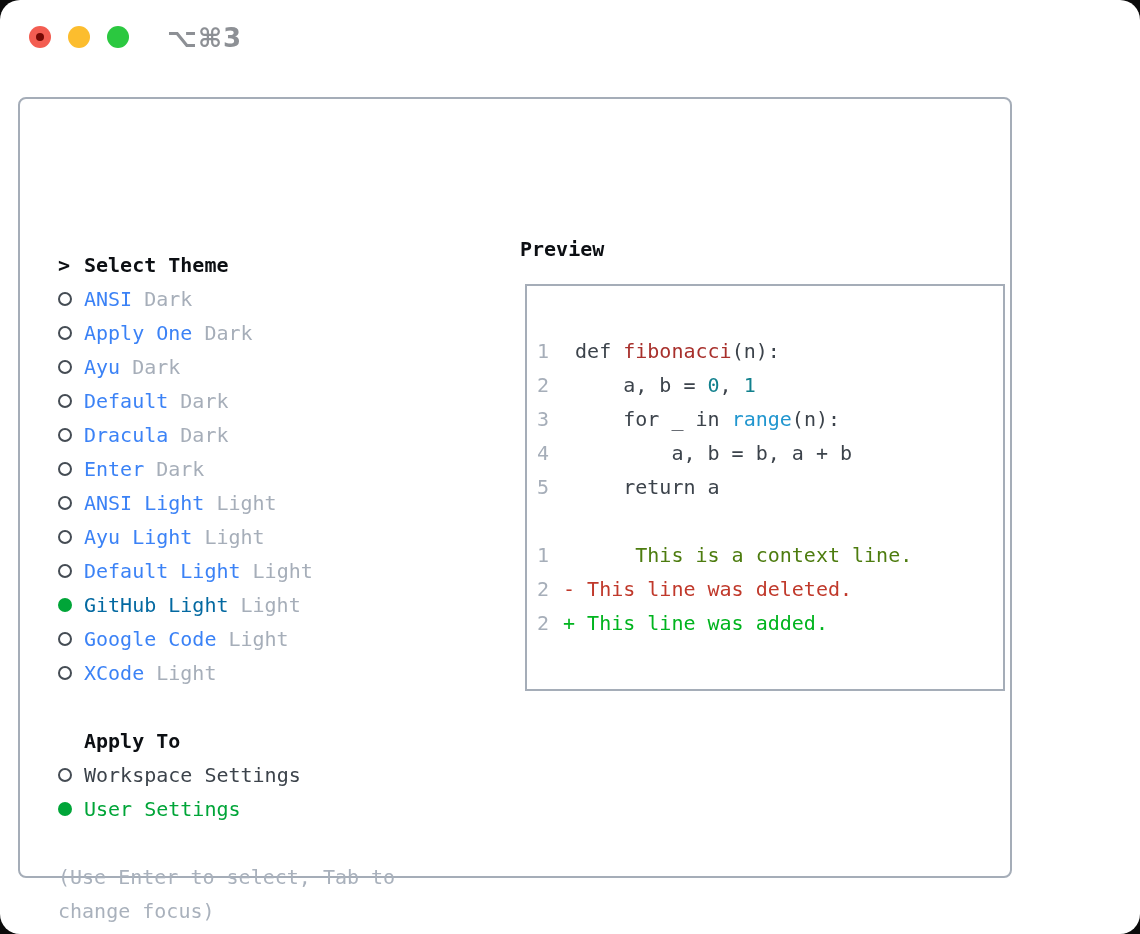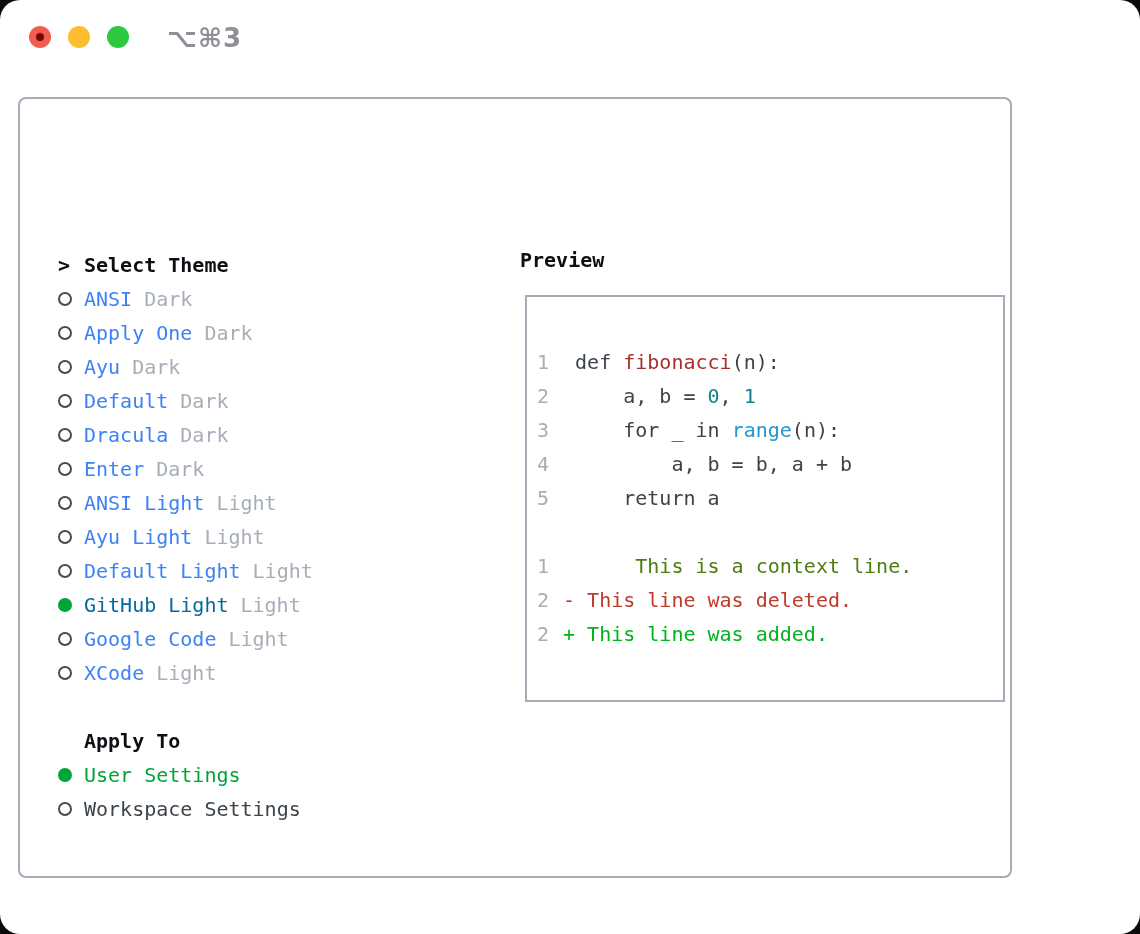--- a/index.html
+++ b/index.html
@@ -24,21 +24,21 @@
     position:absolute; left:167px; top:23px; font-size:26px; font-weight:bold;
     color:#8d9095; letter-spacing:1px; font-family:"DejaVu Sans", "Liberation Sans", sans-serif;
   }
   
   .panel {
     position:absolute; left:18px; top:97px; width:994px; height:781px;
     border:2px solid #a5adb8; border-radius:8px; background:#fff;
   }
   .col { position:absolute; font-size:20px; line-height:34px; color:#3c434b; }
   .left-col  { left:38px;  top:149px; width:430px; }
-  .right-col { left:500px; top:144px; width:500px; }
+  .right-col { left:500px; top:133px; width:500px; }
   .row { height:34px; display:flex; align-items:center; white-space:pre; }
   .spacer { height:34px; }
   .bullet-slot { width:14px; height:14px; margin-right:12px; flex:0 0 14px; }
   .bullet-hollow { border:2px solid #454c54; border-radius:50%; }
   .bullet-filled { background:#00a538; border-radius:50%; }
   .bullet-none { border:none; background:none; }
   .hdr { font-weight:bold; color:#0c0f13; }
   .caret { width:14px; margin-right:12px; flex:0 0 14px; font-weight:bold; color:#0c0f13; }
   .theme-name { color:#3b82f6; }
   .item-selected .theme-name { color:#0369a1; }
@@ -119,27 +119,28 @@
   </div>
           <div class="row theme-item">
     <span class="bullet-slot bullet-hollow"></span><span class="theme-name">XCode</span><span class="variant">Light</span>
   </div>
         </div>
       <div class="spacer"></div>
       <div class="row hdr">
         <span class="bullet-slot bullet-none"></span><span>Apply To</span>
       </div>
       <div id="apply-list">
+          <div class="row apply-item">
+    <span class="bullet-slot bullet-hollow"></span><span class="opt-label">Workspace Settings</span>
+  </div>
           <div class="row apply-item item-selected">
     <span class="bullet-slot bullet-filled"></span><span class="opt-label">User Settings</span>
   </div>
-          <div class="row apply-item">
-    <span class="bullet-slot bullet-hollow"></span><span class="opt-label">Workspace Settings</span>
-  </div>
         </div>
+      <div class="hint">(Use Enter to select, Tab to change focus)</div>
     </div>
 
     <div class="col right-col">
       <div class="row hdr">
         <span>Preview</span>
       </div>
       <div class="preview-box">
         <div id="code-lines">
             <div class="crow">
     <span class="ln">1</span>

